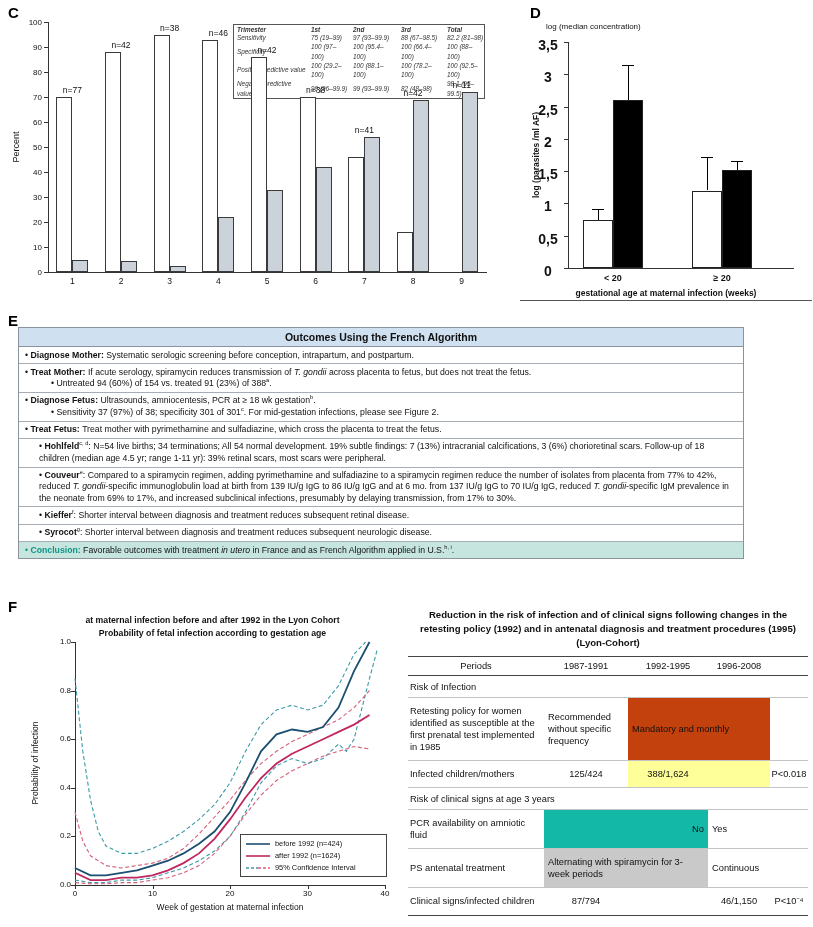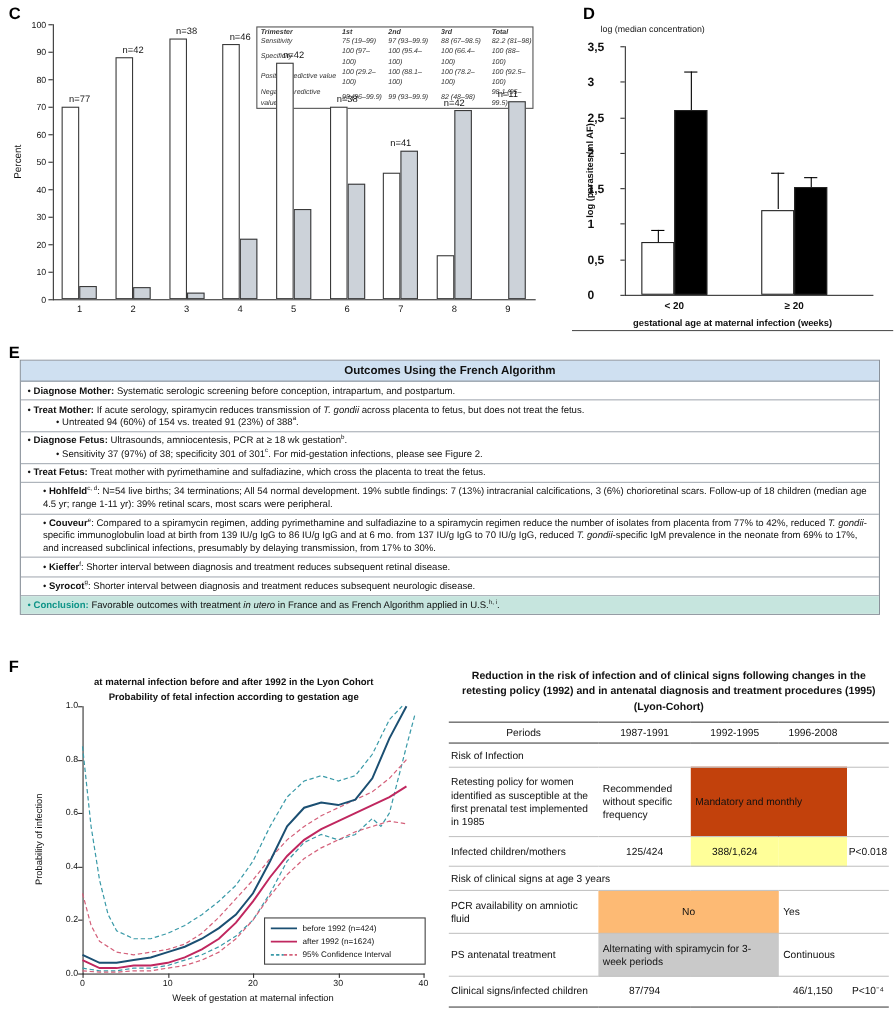--- a/index.html
+++ b/index.html
@@ -20,30 +20,30 @@
   #panelC-inset{position:absolute;left:233px;top:24px;width:252px;border:1px solid #555;background:#fff;}
   #inset-table{width:100%;border-collapse:collapse;font-size:6.4px;font-style:italic;color:#333;table-layout:fixed;}
   #inset-table th{font-weight:bold;text-align:left;padding:1px 2px 0 3px;}
   #inset-table td{padding:0 2px 0 3px;line-height:1.45;}
 
   
   #panelD{left:520;top:0;width:293px;height:310px;left:520px;}
   .d-title{position:absolute;left:26px;top:22px;font-size:8px;}
   .d-ylabel{position:absolute;left:16px;top:155px;transform:translate(-50%,-50%) rotate(-90deg);font-size:8.5px;font-weight:bold;white-space:nowrap;}
   .d-plot{position:absolute;left:48px;top:42px;width:226px;height:227px;border-left:1px solid #333;border-bottom:1px solid #333;}
-  .d-ytick{position:absolute;left:14px;width:28px;text-align:left;font-size:11px;font-weight:bold;}
+  .d-ytick{position:absolute;left:14px;width:28px;text-align:center;font-size:14px;font-weight:bold;}
   .d-xcat{position:absolute;top:273px;width:60px;text-align:center;font-size:9px;font-weight:bold;}
   .d-xlabel{position:absolute;left:10px;top:288px;width:272px;text-align:center;font-size:8.5px;font-weight:bold;}
   .d-bar{position:absolute;border:1px solid #222;}
   .d-err{position:absolute;background:#000;}
   .d-rule{position:absolute;left:0;top:300px;width:292px;height:1px;background:#555;}
 
   
   #panelE{left:0;top:312px;width:813px;height:270px;}
-  #panelE-table{position:absolute;left:18px;top:15px;width:782px;border:1px solid #8a929b;background:#fff;}
+  #panelE-table{position:absolute;left:18px;top:15px;width:726px;border:1px solid #8a929b;background:#fff;}
   .e-header{background:#cfe0f1;text-align:center;font-weight:bold;font-size:10.5px;padding:3px 0;border-bottom:1px solid #8a929b;}
   .e-row{border-bottom:1px solid #a7adb5;padding:2.5px 6px;font-size:8.7px;line-height:1.3;}
   .e-row:last-child{border-bottom:none;}
   .e-row.conclusion{background:#c6e5de;}
   .e-line.ind1{margin-left:14px;}
   .e-line.ind2{margin-left:26px;}
   .e-row sup{font-size:65%;line-height:0;}
 
   
   #panelF{left:0;top:596px;width:813px;height:331px;}
@@ -356,21 +356,21 @@
               <td class="tf-cell" style="text-align: center;">125/424</td>
               <td class="tf-cell" style="background: rgb(255, 255, 153); text-align: center;">388/1,624</td>
               <td class="tf-cell" style="background: rgb(255, 255, 153); text-align: center;"></td>
               <td class="tf-p">P&lt;0.018</td>
             </tr>
             <tr class="tf-section">
               <td class="tf-sec-td" colspan="5">Risk of clinical signs at age 3 years</td>
             </tr>
             <tr class="tf-data">
               <td class="tf-label">PCR availability on amniotic fluid</td>
-              <td class="tf-cell" colspan="2" style="background: #fdba74; text-align: center;">No</td>
+              <td class="tf-cell" colspan="2" style="background: #14b8a6; text-align: right;">No</td>
               <td class="tf-cell" style="text-align: left;">Yes</td>
               <td class="tf-p"></td>
             </tr>
             <tr class="tf-data">
               <td class="tf-label">PS antenatal treatment</td>
               <td class="tf-cell" colspan="2" style="background: rgb(201, 201, 201); text-align: left;">Alternating with spiramycin for 3-week periods</td>
               <td class="tf-cell" style="text-align: left;">Continuous</td>
               <td class="tf-p"></td>
             </tr>
             <tr class="tf-data">

